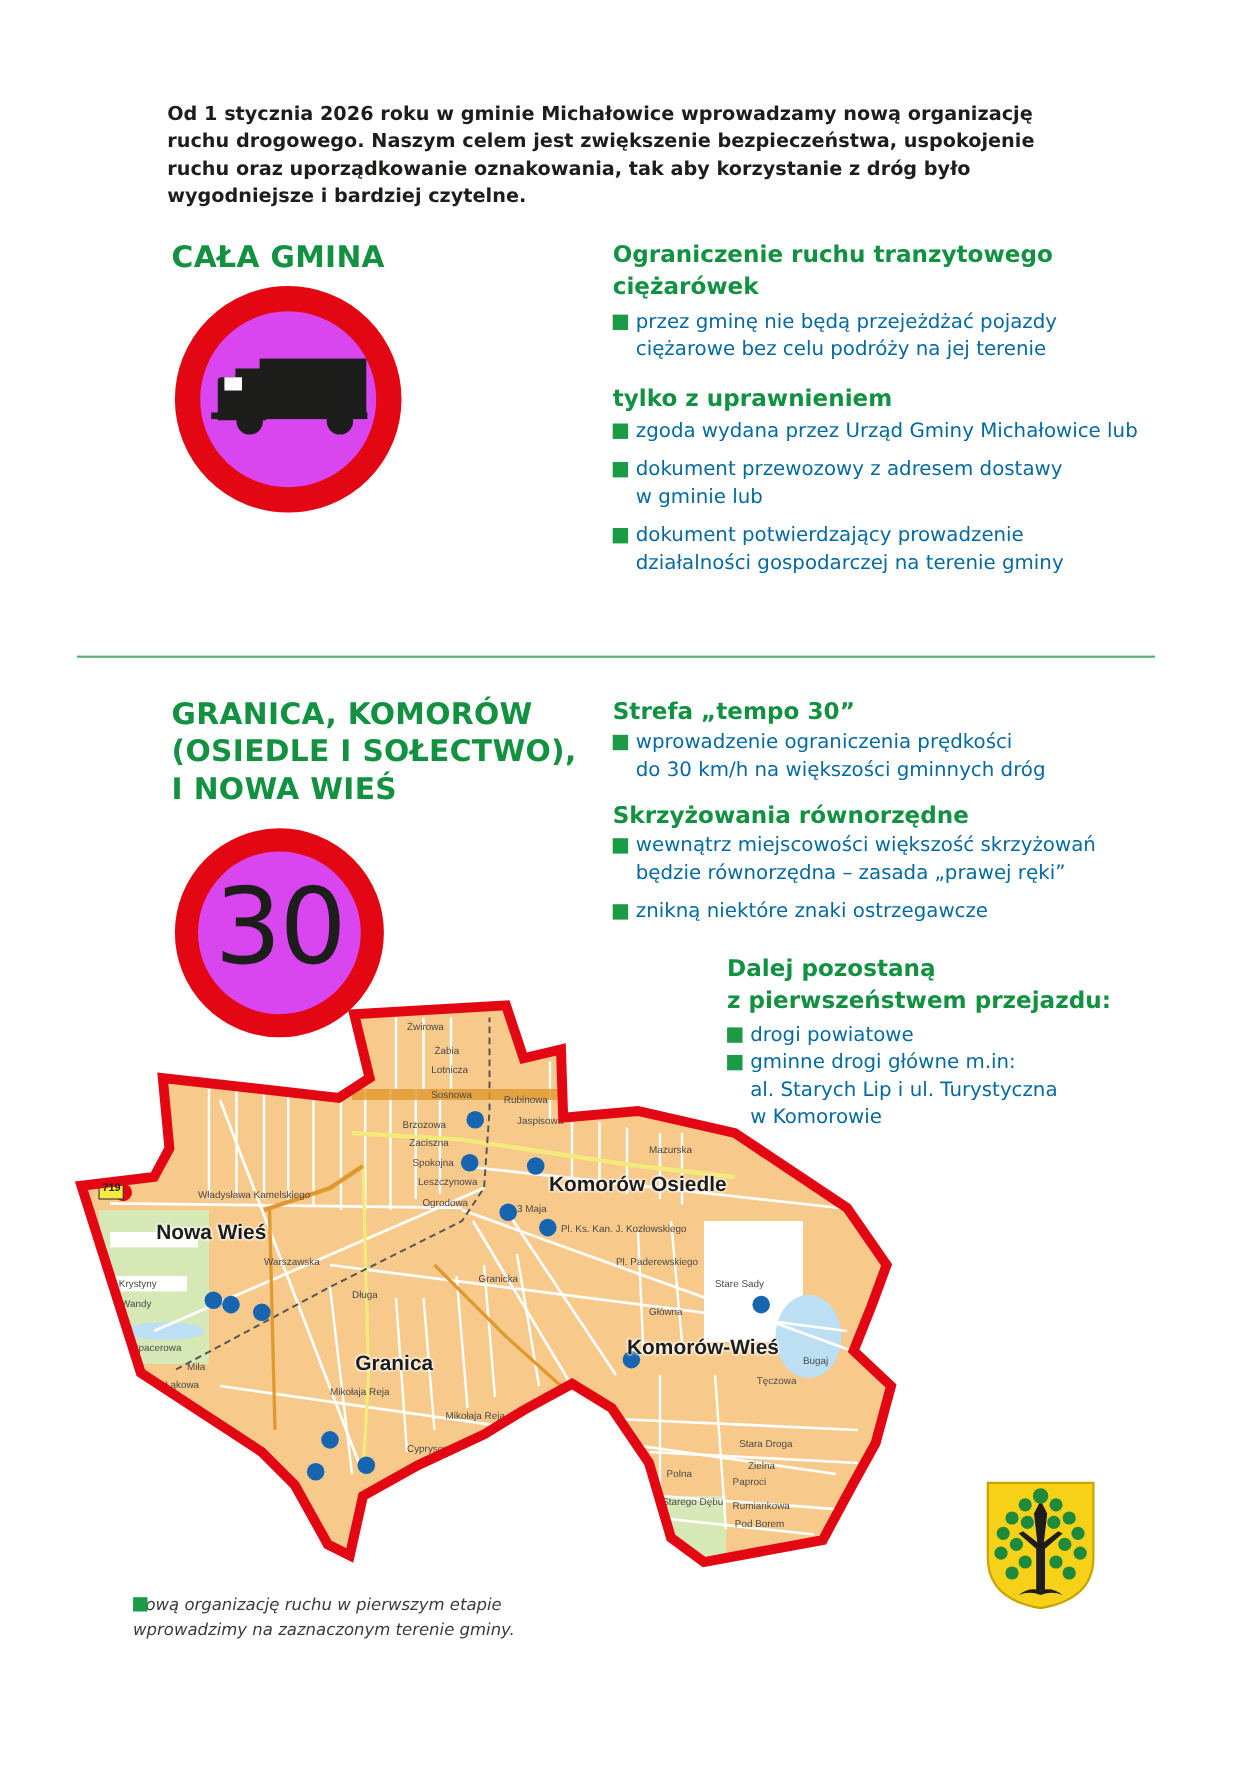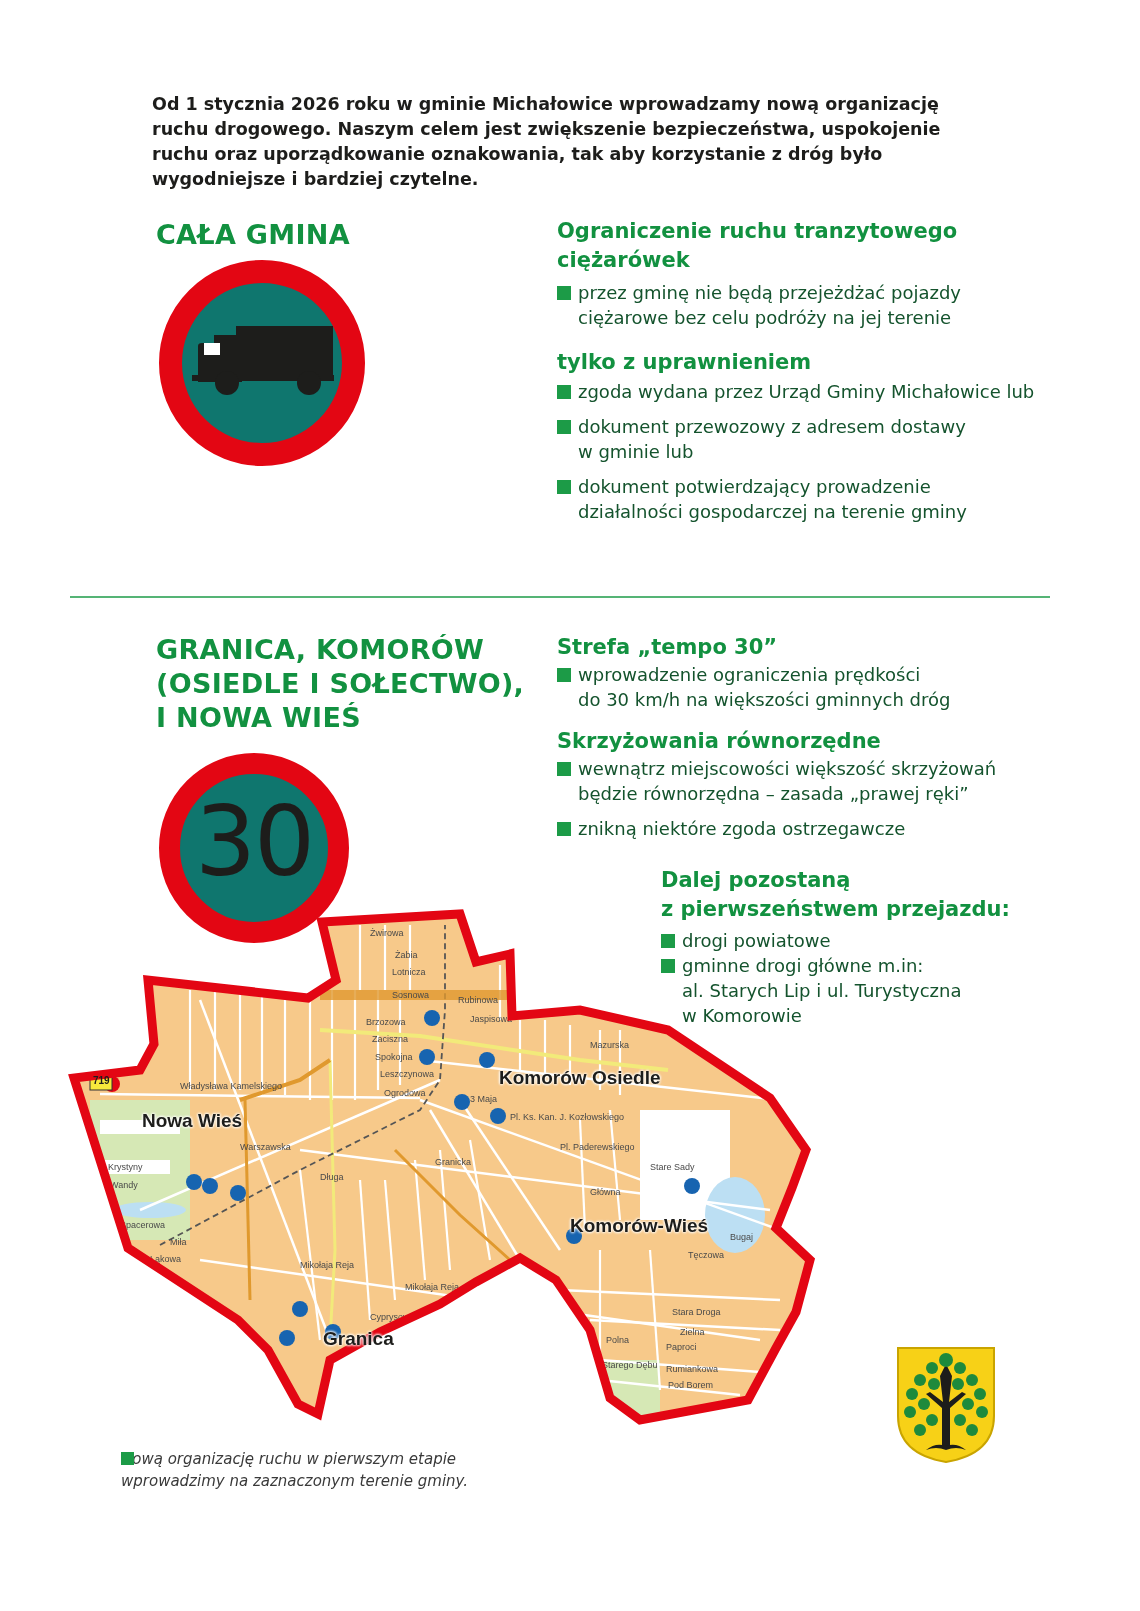--- a/index.html
+++ b/index.html
@@ -4,24 +4,24 @@
 <style>
   html, body { margin:0; padding:0; background:#ffffff; }
   body { width:1140px; height:1611px; position:relative; overflow:hidden;
          font-family:"DejaVu Sans", "Liberation Sans", sans-serif; color:#1d1d1b; }
   .abs { position:absolute; }
   .intro { left:152px; top:92px; width:800px; font-size:17.5px; font-weight:bold;
            line-height:25px; color:#1d1d1b; }
   .intro p { margin:0; }
   .section-title { color:#129140; font-weight:bold; font-size:27px; line-height:34px; letter-spacing:0.3px; }
   .h2 { color:#129140; font-weight:bold; font-size:21px; line-height:29px; margin:0; }
-  .bullet { position:relative; padding-left:21px; font-size:18px; line-height:25px; color:#14532d; margin:0; }
+  .bullet { position:relative; padding-left:21px; font-size:18px; line-height:25px; color:#0369a1; margin:0; }
   .bullet .sq { position:absolute; left:0; top:6px; width:14px; height:14px; background:#1c9b47; }
   .divider { left:70px; top:596px; width:980px; height:2px; background:#1c9b47; opacity:0.75; }
-  .sign-ring { border-radius:50%; background:#0f766e; box-sizing:border-box; border:23px solid #e30613; }
+  .sign-ring { border-radius:50%; background:#d946ef; box-sizing:border-box; border:23px solid #e30613; }
   .speed-num { font-size:96px; font-family:"DejaVu Sans", sans-serif; color:#1d1d1b; letter-spacing:-2px; }
   .footnote { left:121px; top:1448px; font-size:15px; font-style:italic; line-height:22px; color:#3a3a3a; }
   .footnote .sq { position:absolute; left:0; top:4px; width:13px; height:13px; background:#1c9b47; }
   .map-label { font-family:"Liberation Sans", sans-serif; font-weight:bold; font-size:19px; color:#1d1d1b;
                text-shadow:0 0 3px #fff, 0 0 3px #fff, 0 0 3px #fff; }
   .street { font-family:"Liberation Sans", sans-serif; font-size:9px; fill:#4a4a4a; }
 </style>
 </head>
 <body>
 
@@ -220,21 +220,21 @@
 
     <rect x="90" y="1076" width="22" height="14" fill="#f7ea3c" stroke="#333" stroke-width="1"></rect>
   </g>
   <polygon points="322,922 460,914 476,962 510,954 512,1016 580,1010 668,1030 770,1098 806,1150 792,1188 776,1228 810,1260 796,1312 776,1348 748,1400 640,1420 610,1398 590,1330 556,1280 520,1258 476,1282 440,1304 380,1332 330,1360 318,1414 298,1404 268,1350 238,1320 128,1248 74,1078 140,1070 154,1044 148,980 308,998 336,980" fill="none" stroke="#e30613" stroke-width="9" stroke-linejoin="miter"></polygon>
 </svg>
 
 <div class="abs" style="left:93px; top:1075px; font-family:'Liberation Sans',sans-serif; font-size:10px; font-weight:bold;">719</div>
 <div class="abs map-label" style="left:463px; top:1067px;padding-left:36px;">Komorów Osiedle</div>
 <div class="abs map-label" style="left:142px; top:1110px;">Nowa Wieś</div>
 <div class="abs map-label" style="left:570px; top:1215px;">Komorów-Wieś</div>
-<div class="abs map-label" style="left:311px; top:1328px;padding-left:12px;">Granica</div>
+<div class="abs map-label" style="left:311px; top:1229px;padding-left:12px;">Granica</div>
 
 <div class="abs sign-ring" style="left:159px; top:753px; width:190px; height:190px; border-width:21px;">
   <div class="speed-num" style="position:absolute; left:0; right:0; top:12px; text-align:center;">30</div>
 </div>
 
 <div class="abs" style="left:557px; top:633px; width:500px;">
   <div>
     <p class="h2">Strefa „tempo 30”</p>
     <div class="bullet">
       <span class="sq"></span>
@@ -246,21 +246,21 @@
   <div>
     <p class="h2">Skrzyżowania równorzędne</p>
     <div class="bullet">
       <span class="sq"></span>
       <div>wewnątrz miejscowości większość skrzyżowań</div>
       <div>będzie równorzędna – zasada „prawej ręki”</div>
     </div>
     <div style="height:10px"></div>
     <div class="bullet">
       <span class="sq"></span>
-      <div>znikną niektóre zgoda ostrzegawcze</div>
+      <div>znikną niektóre znaki ostrzegawcze</div>
     </div>
   </div>
 </div>
 
 <div class="abs" style="left:661px; top:866px; width:400px;">
   <p class="h2">Dalej pozostaną</p>
   <p class="h2">z pierwszeństwem przejazdu:</p>
   <div style="height:4px"></div>
   <div class="bullet">
     <span class="sq"></span>

